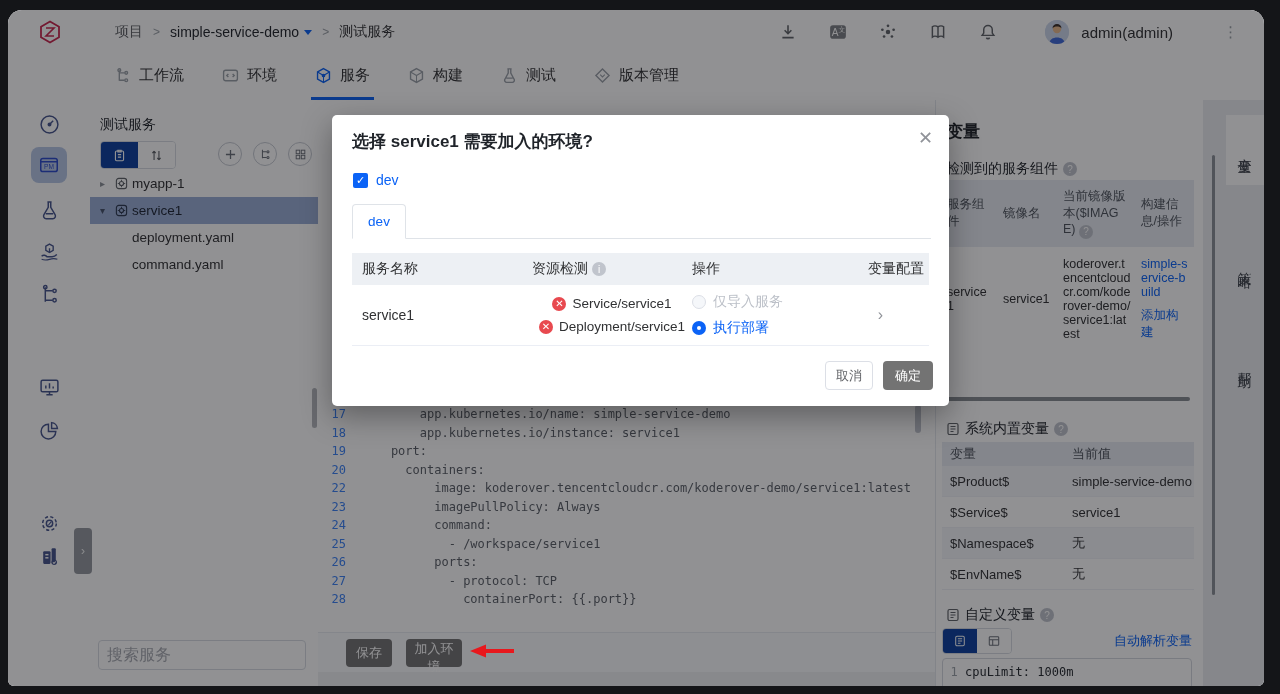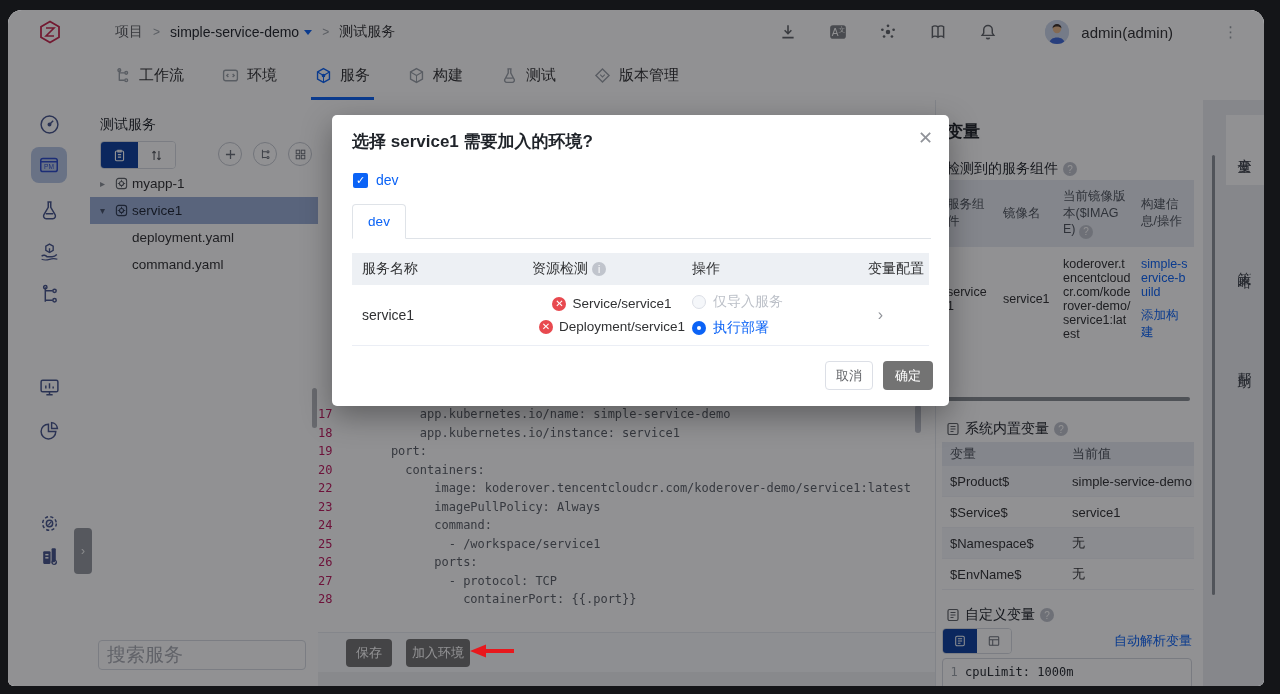--- a/index.html
+++ b/index.html
@@ -39,33 +39,33 @@
   .tg-cell.on{background:#0b3f9e;color:#fff;}
   .circ-btn{position:absolute;top:42px;width:22px;height:22px;border:1px solid #c6cad2;border-radius:50%;display:flex;align-items:center;justify-content:center;color:#6a6f78;cursor:pointer;background:#fff;}
   .tree{position:absolute;left:0;right:0;top:70px;}
   .trow{position:relative;height:27px;display:flex;align-items:center;font-size:13.5px;color:#303133;cursor:pointer;}
   .trow .tcaret{position:absolute;left:10px;font-size:10px;color:#8b9097;}
   .trow .ticon{position:absolute;left:25px;display:inline-flex;color:#5f6368;}
   .trow .tlabel{position:absolute;left:42px;}
   .trow.sel{background:#9aaed5;}
   .trow.file .tlabel{left:42px;}
   .search-box{position:absolute;left:8px;right:12px;bottom:16px;height:28px;border:1px solid #d7dbe2;border-radius:4px;display:flex;align-items:center;}
-  .search-box input{flex:1;border:none;outline:none;background:transparent;font-size:19px;color:#303133;padding:0 8px;font-family:"Liberation Sans",sans-serif;}
+  .search-box input{flex:1;border:none;outline:none;background:transparent;font-size:16px;color:#303133;padding:0 8px;font-family:"Liberation Sans",sans-serif;}
   .search-box input::placeholder{color:#a8abb2;}
   .search-box .mag{margin-right:8px;color:#a8abb2;display:inline-flex;}
   
   .editor{position:absolute;left:310px;top:90px;width:617px;bottom:0;background:#fff;border-right:1px solid #e4e7ed;}
   .code{position:absolute;left:0;right:0;top:305px;font-family:"DejaVu Sans Mono",monospace;font-size:12px;line-height:18.5px;}
   .cline{display:flex;}
-  .cnum{width:28px;color:#be185d;margin-right:16px;flex:none;}
+  .cnum{width:28px;text-align:right;color:#3b82f6;margin-right:16px;flex:none;}
   .ctext{white-space:pre;color:#5a5f67;}
   .ed-bar{position:absolute;left:0;right:0;top:532px;height:40px;background:#fafbfd;border-top:1px solid #e8ebf0;}
   .btn-blue{background:#737373;color:#fff;border:none;border-radius:4px;font-size:13px;font-family:"Liberation Sans",sans-serif;cursor:pointer;}
   .ed-bar .save{position:absolute;left:28px;top:6px;width:46px;height:28px;}
-  .ed-bar .join{position:absolute;left:88px;top:6px;width:64px;height:28px;}
+  .ed-bar .join{position:absolute;left:88px;top:6px;width:56px;height:28px;}
   .ed-below{position:absolute;left:0;right:0;top:572px;bottom:0;background:#eef0f3;}
   .scroll-pill-v{position:absolute;right:14px;top:305px;width:6px;height:28px;background:#c0c4cc;border-radius:3px;}
   .resize-pill{position:absolute;left:304px;top:378px;width:5px;height:40px;background:#b4b7bc;border-radius:3px;z-index:5;}
   
   .rpanel{position:absolute;left:927px;top:90px;width:268px;bottom:0;background:#fff;border-left:1px solid #e4e7ed;}
   .rp-title{position:absolute;left:10px;top:20px;font-size:17px;font-weight:700;color:#1f2329;}
   .sec-title{position:absolute;left:10px;display:flex;align-items:center;gap:5px;font-size:14px;color:#1f2329;}
   .qicon{width:14px;height:14px;border-radius:50%;background:#c0c4cc;color:#fff;font-size:10px;display:inline-flex;align-items:center;justify-content:center;flex:none;}
   .comp-table{position:absolute;left:6px;right:10px;top:80px;font-size:12.5px;}
   .comp-head{display:grid;grid-template-columns:56px 60px 78px 1fr;background:#e7ebf2;color:#4d535c;}

